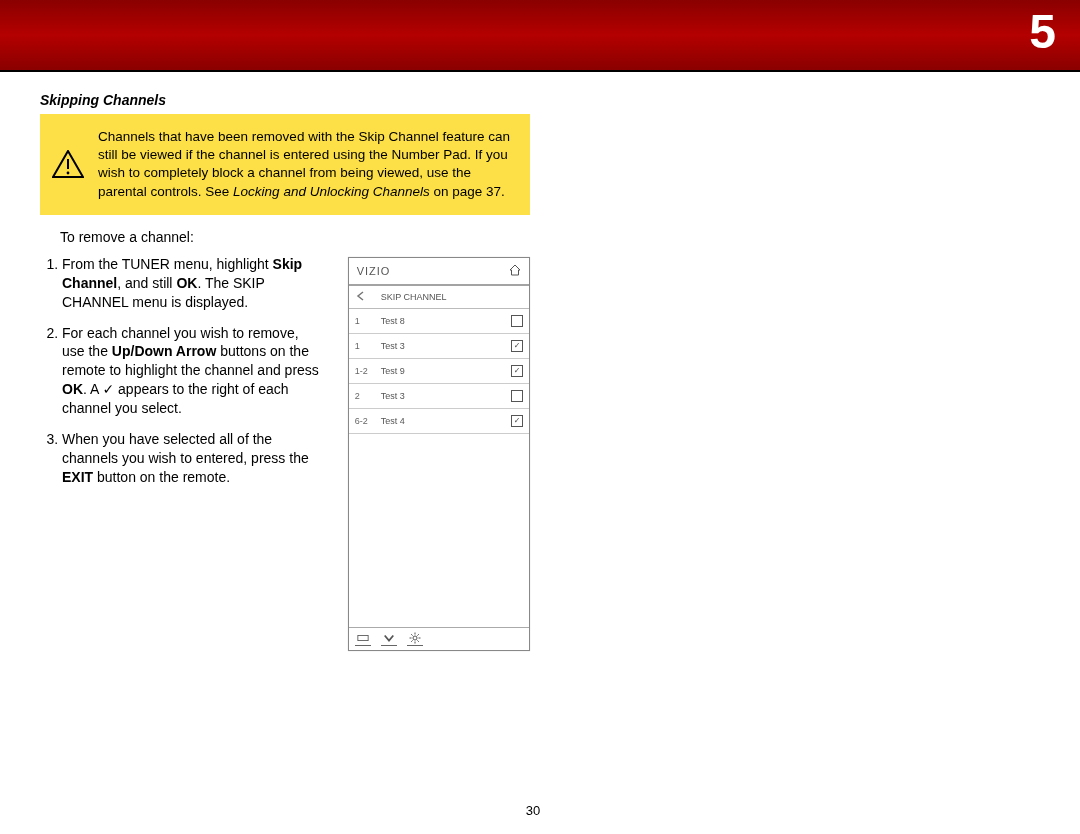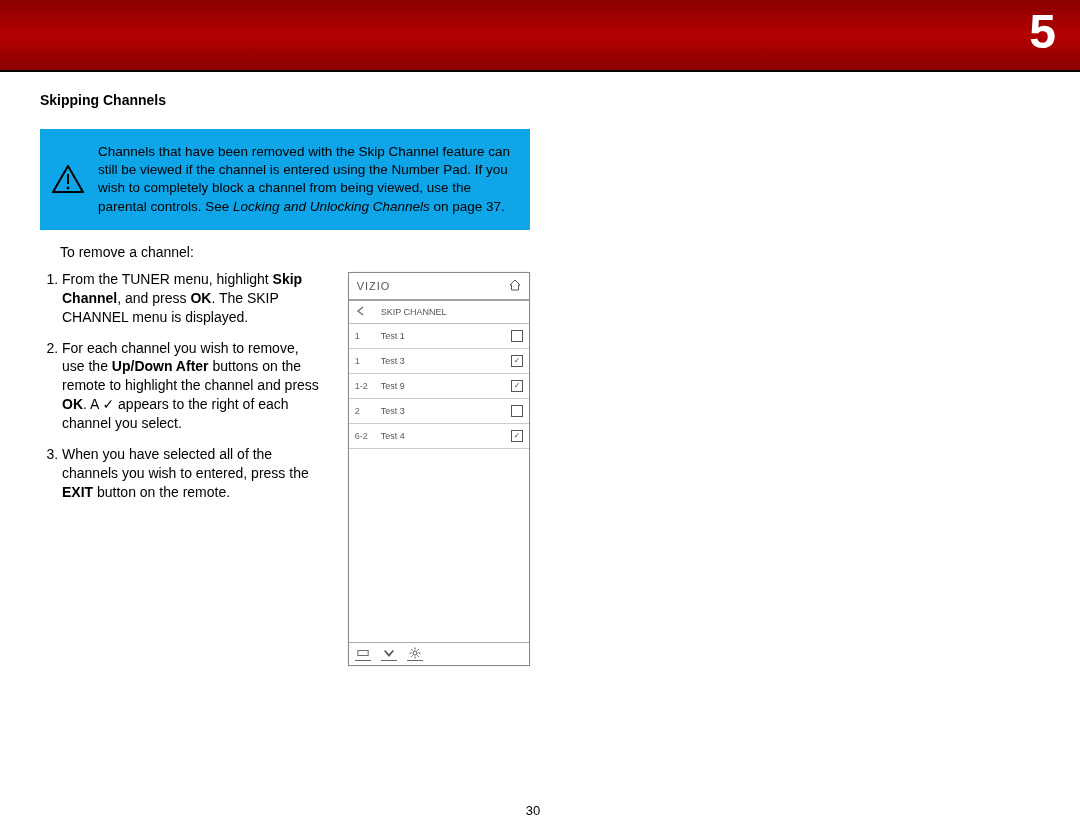--- a/index.html
+++ b/index.html
@@ -29,30 +29,31 @@
     font-size: 48px;
     font-weight: bold;
     font-family: "Arial Black", Arial, sans-serif;
   }
   .content {
     padding: 20px 40px 0 40px;
     width: 490px;
   }
   .heading {
     font-weight: bold;
-    margin-bottom: 21px;
+    margin-bottom: 6px;
+    font-style: italic;
   }
   .intro {
     text-align: justify;
     line-height: 1.35;
     margin-bottom: 14px;
   }
   .note-box {
     display: flex;
-    background: #0ea5e9;
+    background: #fde047;
     padding: 14px 18px 14px 12px;
     margin-bottom: 14px;
   }
   .note-icon {
     width: 46px;
     flex: 0 0 46px;
     display: flex;
     align-items: center;
     justify-content: flex-start;
   }
@@ -175,24 +176,24 @@
     <div class="note-text">
       <span>Channels that have been removed with the Skip Channel feature can still be viewed if the channel is entered using the Number Pad. If you wish to completely block a channel from being viewed, use the parental controls. See </span><em>Locking and Unlocking Channels</em><span> on page 37.</span>
     </div>
   </div>
 
   <div class="lead">To remove a channel:</div>
 
   <div class="lower-row">
     <ol class="steps">
       <li>
-        <span>From the TUNER menu, highlight </span><b>Skip Channel</b><span>, and press </span><b>OK</b><span>. The SKIP CHANNEL menu is displayed.</span>
+        <span>From the TUNER menu, highlight </span><b>Skip Channel</b><span>, and still </span><b>OK</b><span>. The SKIP CHANNEL menu is displayed.</span>
       </li>
       <li>
-        <span>For each channel you wish to remove, use the </span><b>Up/Down After</b><span> buttons on the remote to highlight the channel and press </span><b>OK</b><span>. A ✓ appears to the right of each channel you select.</span>
+        <span>For each channel you wish to remove, use the </span><b>Up/Down Arrow</b><span> buttons on the remote to highlight the channel and press </span><b>OK</b><span>. A ✓ appears to the right of each channel you select.</span>
       </li>
       <li>
         <span>When you have selected all of the channels you wish to entered, press the </span><b>EXIT</b><span> button on the remote.</span>
       </li>
     </ol>
 
     <div class="tv-menu">
       <div class="tv-head">
         <span class="tv-brand">VIZIO</span>
         <span class="home-icon">
@@ -206,21 +207,21 @@
           <svg viewBox="0 0 12 12">
               <path d="M8 2 L3 6 L8 10" fill="none" stroke="#777" stroke-width="1.5"></path>
             </svg>
         </span>
         <span>SKIP CHANNEL</span>
         <span></span>
       </div>
       <div id="tv-rows">
           <div class="tv-row">
             <span class="num">1</span>
-            <span class="name">Test 1</span>
+            <span class="name">Test 8</span>
             <span></span>
             <span class="chk"></span>
           </div>
           <div class="tv-row">
             <span class="num">1</span>
             <span class="name">Test 3</span>
             <span></span>
             <span class="chk">✓</span>
           </div>
           <div class="tv-row">

